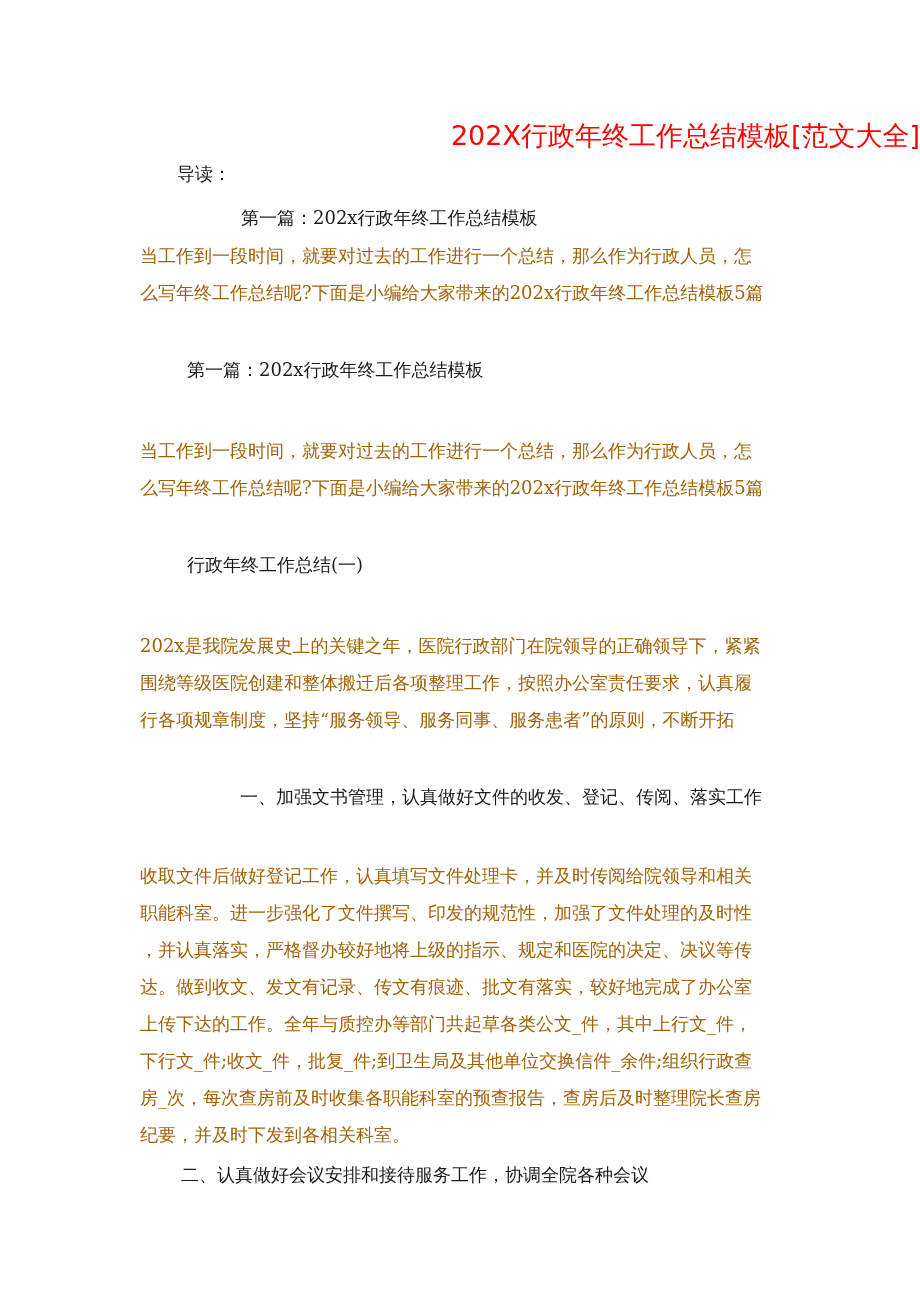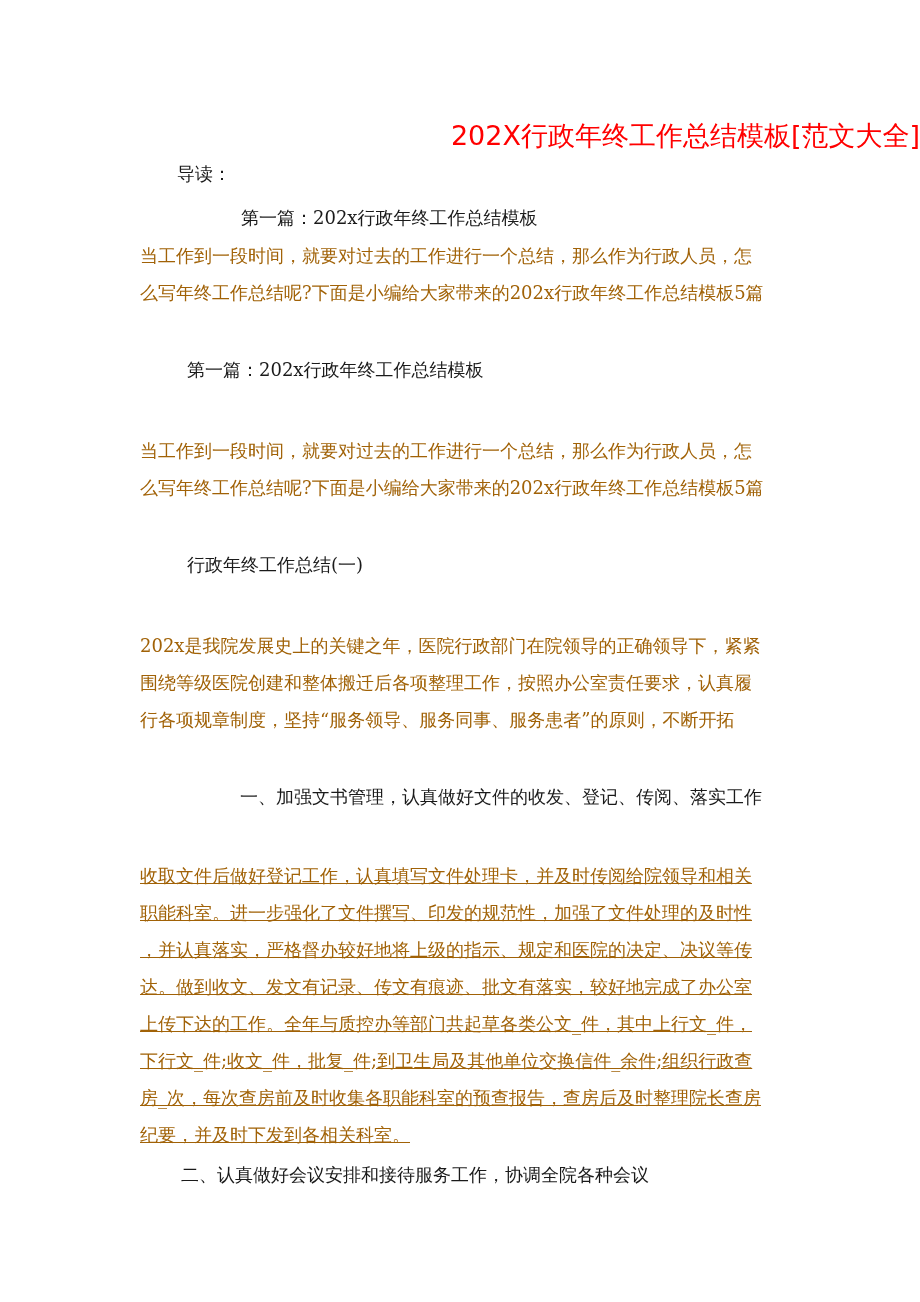--- a/index.html
+++ b/index.html
@@ -77,21 +77,21 @@
   <div class="line" style="left:187px; top:553px;">行政年终工作总结(一)</div>
 
   <div class="body-text" style="top:627px;">
     <span>202x是我院发展史上的关键之年，医院行政部门在院领导的正确领导下，紧紧</span>
     <span>围绕等级医院创建和整体搬迁后各项整理工作，按照办公室责任要求，认真履</span>
     <span>行各项规章制度，坚持“服务领导、服务同事、服务患者”的原则，不断开拓</span>
   </div>
 
   <div class="line" style="left:204px; top:785px;margin-left:36px;">一、加强文书管理，认真做好文件的收发、登记、传阅、落实工作</div>
 
-  <div class="body-text" style="top:857px;text-decoration:underline;">
+  <div class="body-text" style="top:857px;">
     <span>收取文件后做好登记工作，认真填写文件处理卡，并及时传阅给院领导和相关</span>
     <span>职能科室。进一步强化了文件撰写、印发的规范性，加强了文件处理的及时性</span>
     <span>，并认真落实，严格督办较好地将上级的指示、规定和医院的决定、决议等传</span>
     <span>达。做到收文、发文有记录、传文有痕迹、批文有落实，较好地完成了办公室</span>
     <span>上传下达的工作。全年与质控办等部门共起草各类公文_件，其中上行文_件，</span>
     <span>下行文_件;收文_件，批复_件;到卫生局及其他单位交换信件_余件;组织行政查</span>
     <span>房_次，每次查房前及时收集各职能科室的预查报告，查房后及时整理院长查房</span>
     <span>纪要，并及时下发到各相关科室。</span>
   </div>
 

